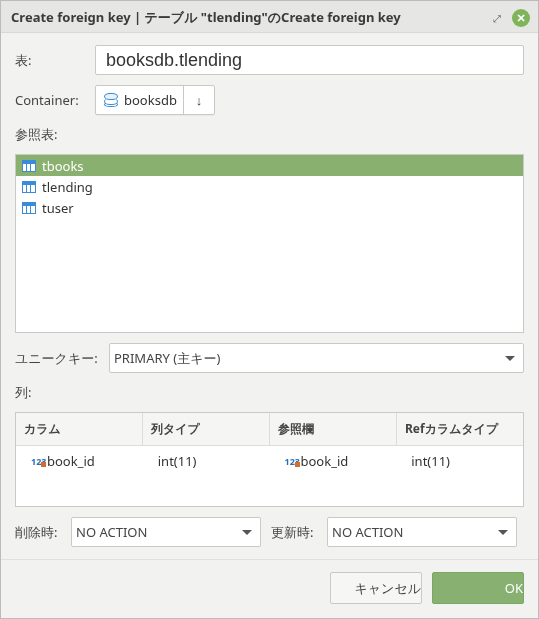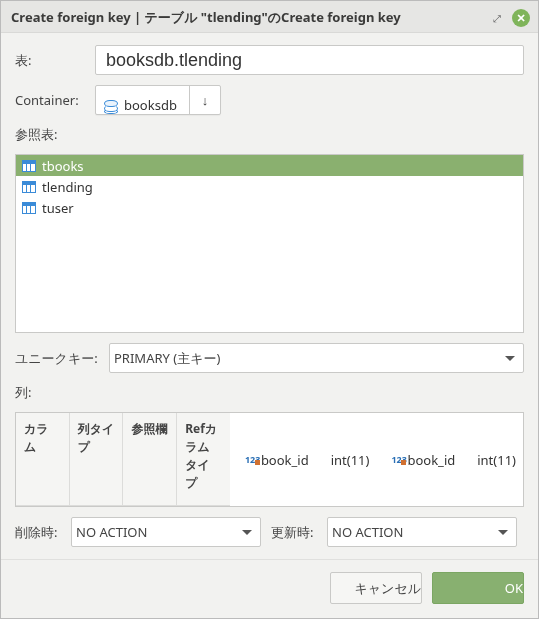--- a/index.html
+++ b/index.html
@@ -77,22 +77,22 @@
     display: flex;
     border: 1px solid #c9c9c7;
     border-radius: 2px;
     height: 30px;
     background: #fff;
     align-items: stretch;
     box-shadow: 0 1px 1px rgba(0,0,0,0.04);
   }
   .container-picker .main {
     display: flex;
-    align-items: flex-end;
-    padding: 0 12px 0 8px;
+    align-items: center;
+    padding: 0 6px 0 8px;
     gap: 6px;
     border-right: 1px solid #c9c9c7;
   }
   .container-picker .dropbtn {
     width: 30px;
     display: flex;
     align-items: center;
     justify-content: center;
     font-weight: bold;
     color: #333;
@@ -184,21 +184,21 @@
     border-left: 5px solid transparent;
     border-right: 5px solid transparent;
     border-top: 5px solid #555;
   }
 
   .table {
     border: 1px solid #c9c9c7;
     background: #fff;
     height: 95px;
     display: flex;
-    flex-direction: row;
+    flex-direction: column;
   }
   .thead {
     display: flex;
     background: #f5f5f3;
     border-bottom: 1px solid #dcdcda;
   }
   .th {
     flex: 1;
     padding: 7px 8px;
     font-weight: bold;

